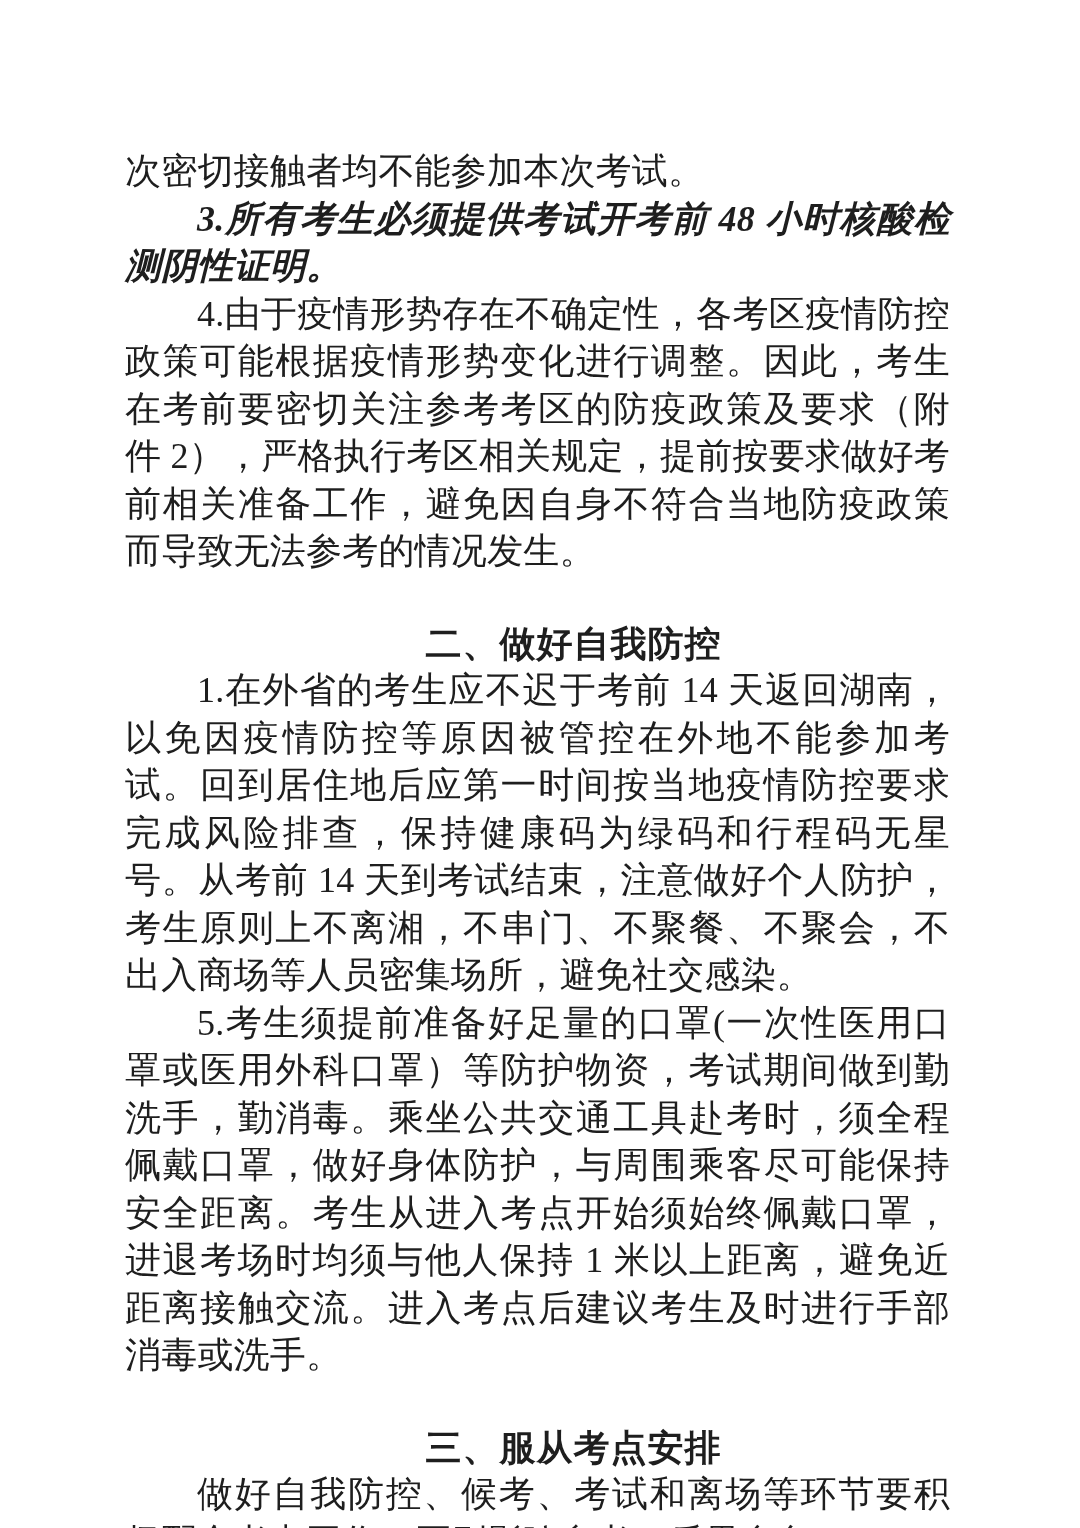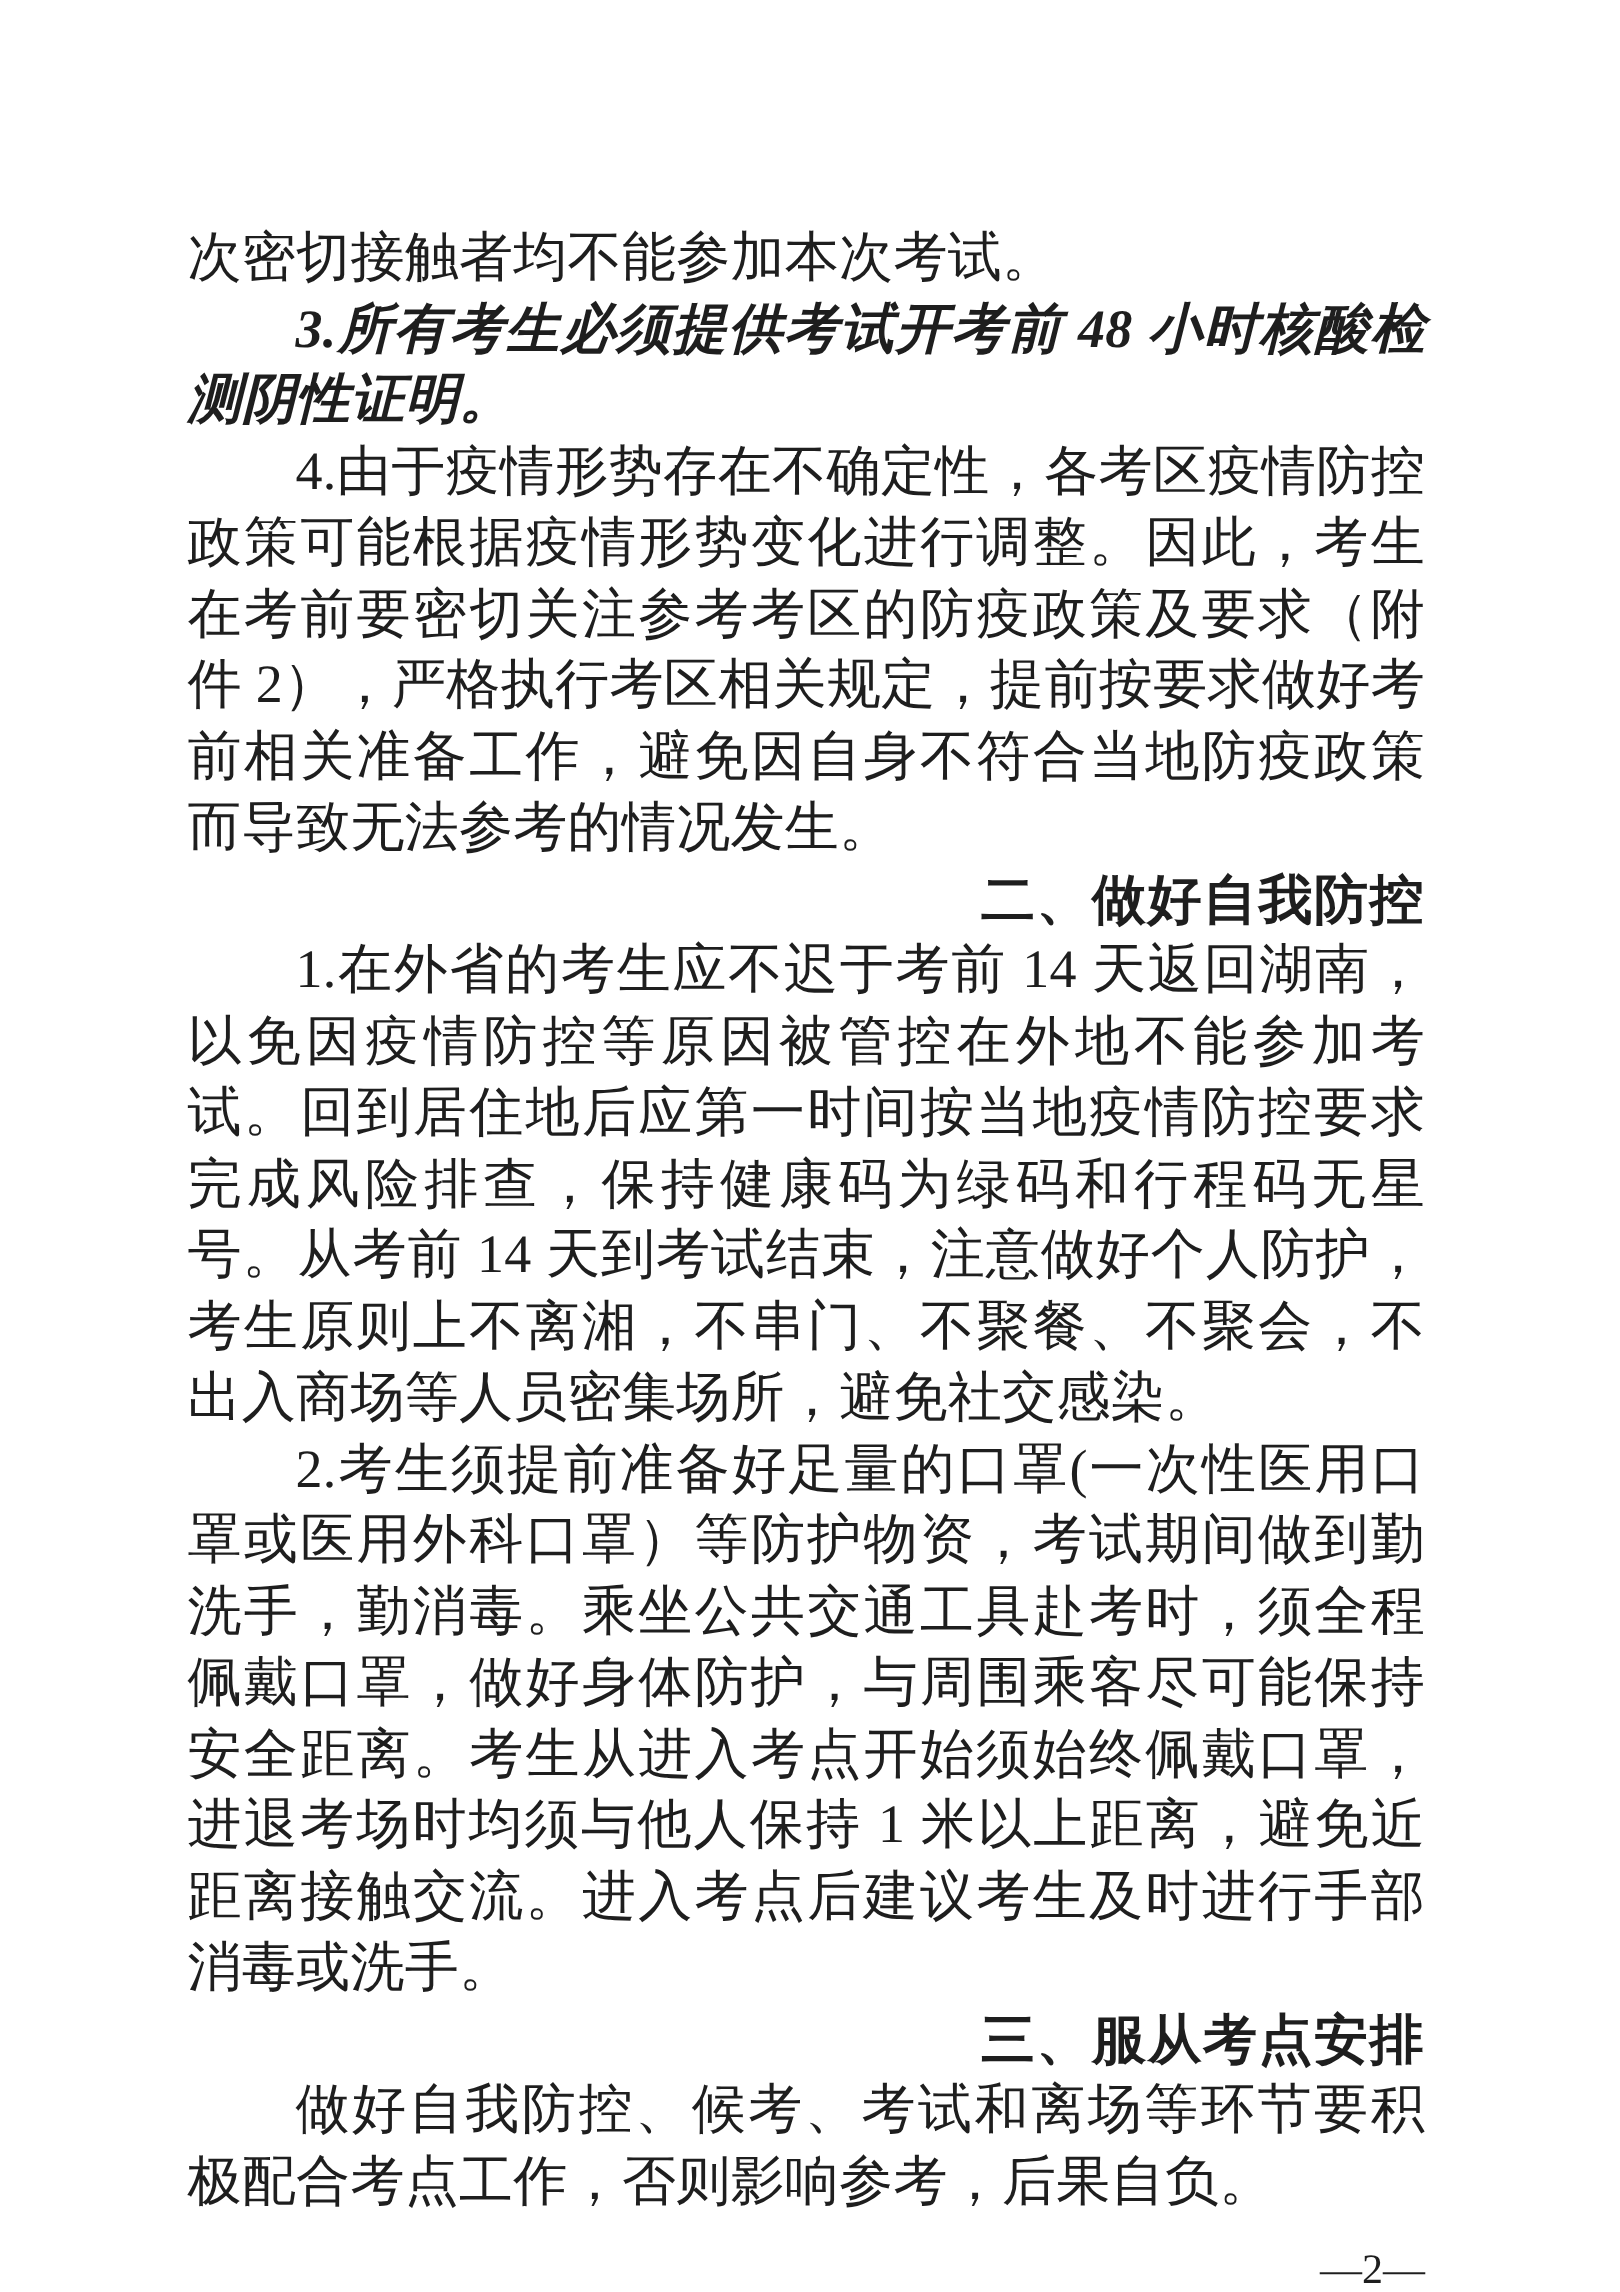--- a/index.html
+++ b/index.html
@@ -29,22 +29,23 @@
   .para.indent {
     text-indent: 2em;
   }
   .para.bold {
     font-weight: bold;
     font-style: italic;
   }
   .para.heading {
     font-family: "Liberation Sans", "DejaVu Sans", sans-serif;
     font-weight: bold;
-    text-align: right;
+    text-align: center;
     letter-spacing: 1px;
+    margin-top: 44px;
   }
   .footer {
     margin-top: 20px;
     font-size: 28px;
     line-height: 32px;
     text-align: right;
   }
 </style>
 </head>
 <body>
@@ -54,21 +55,21 @@
   <p class="para">次密切接触者均不能参加本次考试。</p>
 
   <p class="para indent bold">3.所有考生必须提供考试开考前 48 小时核酸检测阴性证明。</p>
 
   <p class="para indent">4.由于疫情形势存在不确定性，各考区疫情防控政策可能根据疫情形势变化进行调整。因此，考生在考前要密切关注参考考区的防疫政策及要求（附件 2），严格执行考区相关规定，提前按要求做好考前相关准备工作，避免因自身不符合当地防疫政策而导致无法参考的情况发生。</p>
 
   <p class="para indent heading">二、做好自我防控</p>
 
   <p class="para indent">1.在外省的考生应不迟于考前 14 天返回湖南，以免因疫情防控等原因被管控在外地不能参加考试。回到居住地后应第一时间按当地疫情防控要求完成风险排查，保持健康码为绿码和行程码无星号。从考前 14 天到考试结束，注意做好个人防护，考生原则上不离湘，不串门、不聚餐、不聚会，不出入商场等人员密集场所，避免社交感染。</p>
 
-  <p class="para indent">2.考生须提前准备好足量的口罩(一次性医用口罩或医用外科口罩）等防护物资，考试期间做到勤洗手，勤消毒。乘坐公共交通工具赴考时，须全程佩戴口罩，做好身体防护，与周围乘客尽可能保持安全距离。考生从进入考点开始须始终佩戴口罩，进退考场时均须与他人保持 1 米以上距离，避免近距离接触交流。进入考点后建议考生及时进行手部消毒或洗手。</p>
+  <p class="para indent">5.考生须提前准备好足量的口罩(一次性医用口罩或医用外科口罩）等防护物资，考试期间做到勤洗手，勤消毒。乘坐公共交通工具赴考时，须全程佩戴口罩，做好身体防护，与周围乘客尽可能保持安全距离。考生从进入考点开始须始终佩戴口罩，进退考场时均须与他人保持 1 米以上距离，避免近距离接触交流。进入考点后建议考生及时进行手部消毒或洗手。</p>
 
   <p class="para indent heading">三、服从考点安排</p>
 
   <p class="para indent">做好自我防控、候考、考试和离场等环节要积极配合考点工作，否则影响参考，后果自负。</p>
 
 
   <div class="footer">—2—</div>
 
 </div>
 

